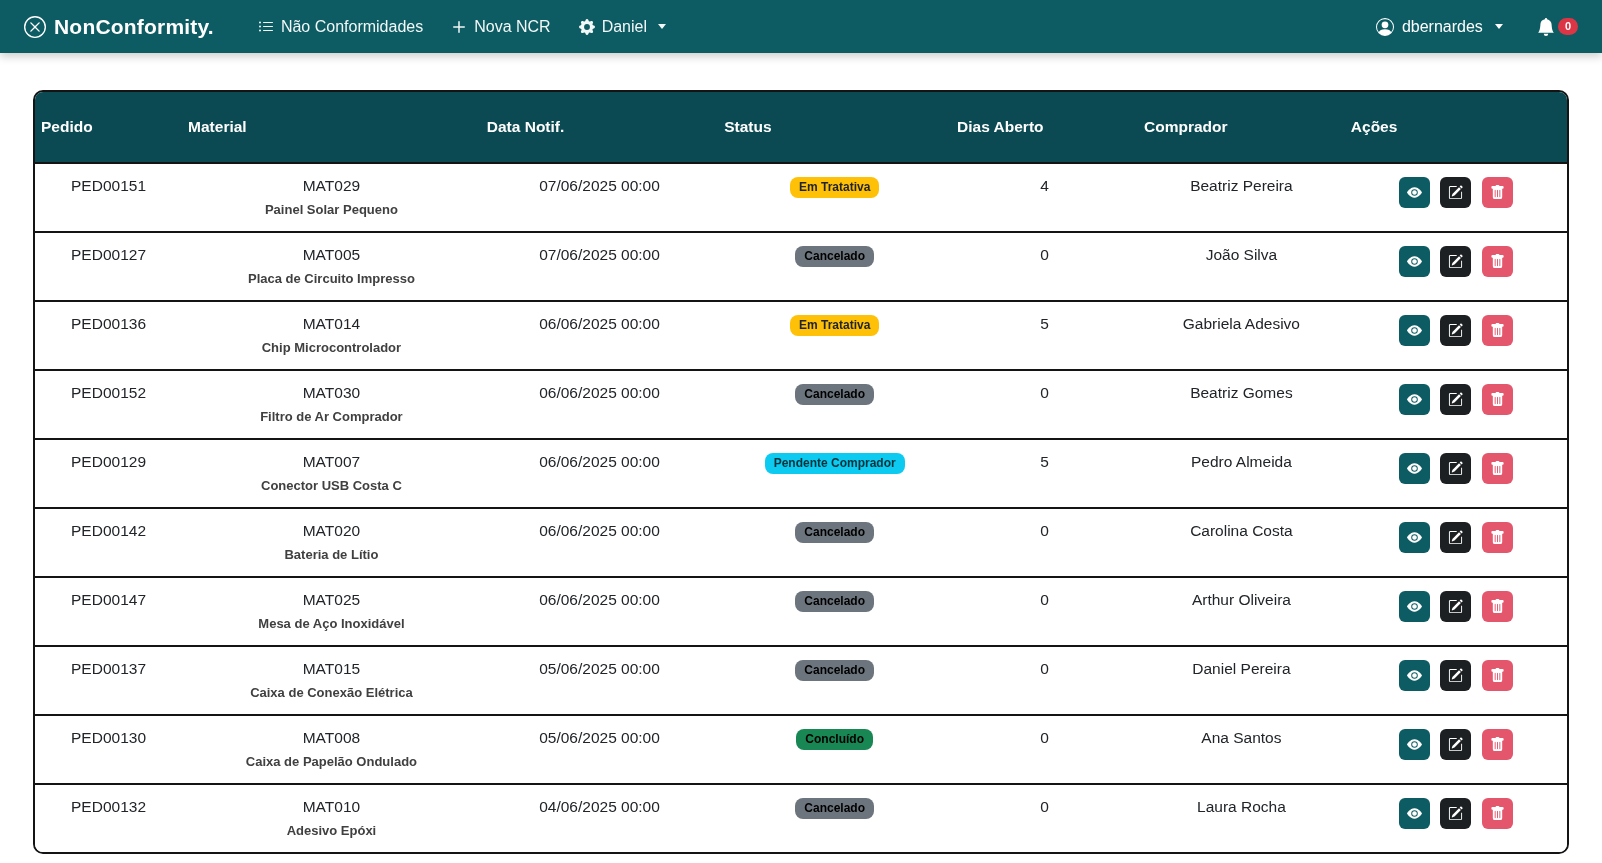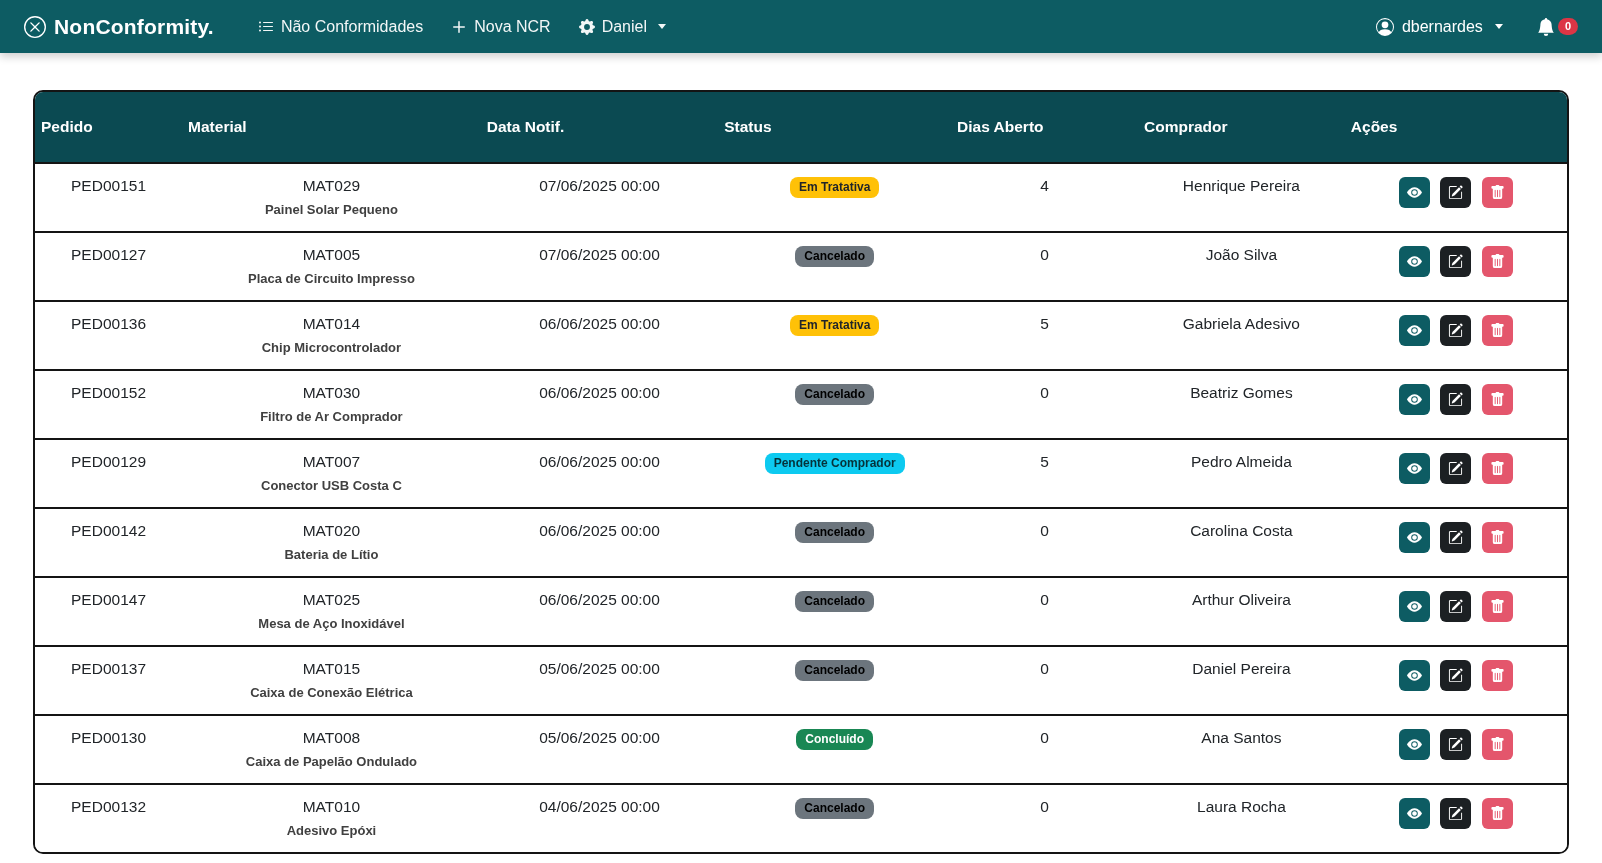--- a/index.html
+++ b/index.html
@@ -104,21 +104,21 @@
     display: inline-block;
     padding: 4px 9px;
     border-radius: 8px;
     font-size: 12px;
     font-weight: 700;
     line-height: 1.1;
   }
   .badge-warning   { background: var(--badge-warning, #ffc107);  color: #212529; }
   .badge-secondary { background: var(--badge-secondary, #6c757d); color: #000000; }
   .badge-info      { background: var(--badge-info, #0dcaf0);     color: #06323a; }
-  .badge-success   { background: var(--badge-success, #198754);  color: #ffffff; }
+  .badge-success   { background: var(--badge-success, #198754);  color: #000000; }
 
   td.actions-cell { padding-top: 10px; white-space: nowrap; }
   .action-btn {
     width: 31px; height: 31px;
     border: none; border-radius: 6px;
     display: inline-flex; align-items: center; justify-content: center;
     cursor: pointer; margin: 0 3px; padding: 0;
   }
   .action-btn svg { width: 15px; height: 15px; fill: #fff; }
   .btn-view   { background: var(--btn-view, #0d5c63); }
@@ -240,21 +240,21 @@
     <td>PED00151</td>
     <td>
       <div>MAT029</div>
       <div class="mat-name">Painel Solar Pequeno</div>
     </td>
     <td>07/06/2025 00:00</td>
     <td>
       <span class="status-badge badge-warning">Em Tratativa</span>
     </td>
     <td>4</td>
-    <td>Henrique Pereira</td>
+    <td>Beatriz Pereira</td>
     <td class="actions-cell">
       <button class="action-btn btn-view" title="">
         <span style="display:inline-flex;">
           <svg viewBox="0 0 16 16">
                     <path d="M10.5 8a2.5 2.5 0 1 1-5 0 2.5 2.5 0 0 1 5 0z"></path>
                     <path d="M0 8s3-5.5 8-5.5S16 8 16 8s-3 5.5-8 5.5S0 8 0 8zm8 3.5a3.5 3.5 0 1 0 0-7 3.5 3.5 0 0 0 0 7z"></path>
                   </svg>
         </span>
       </button>
       <button class="action-btn btn-edit" title="">

